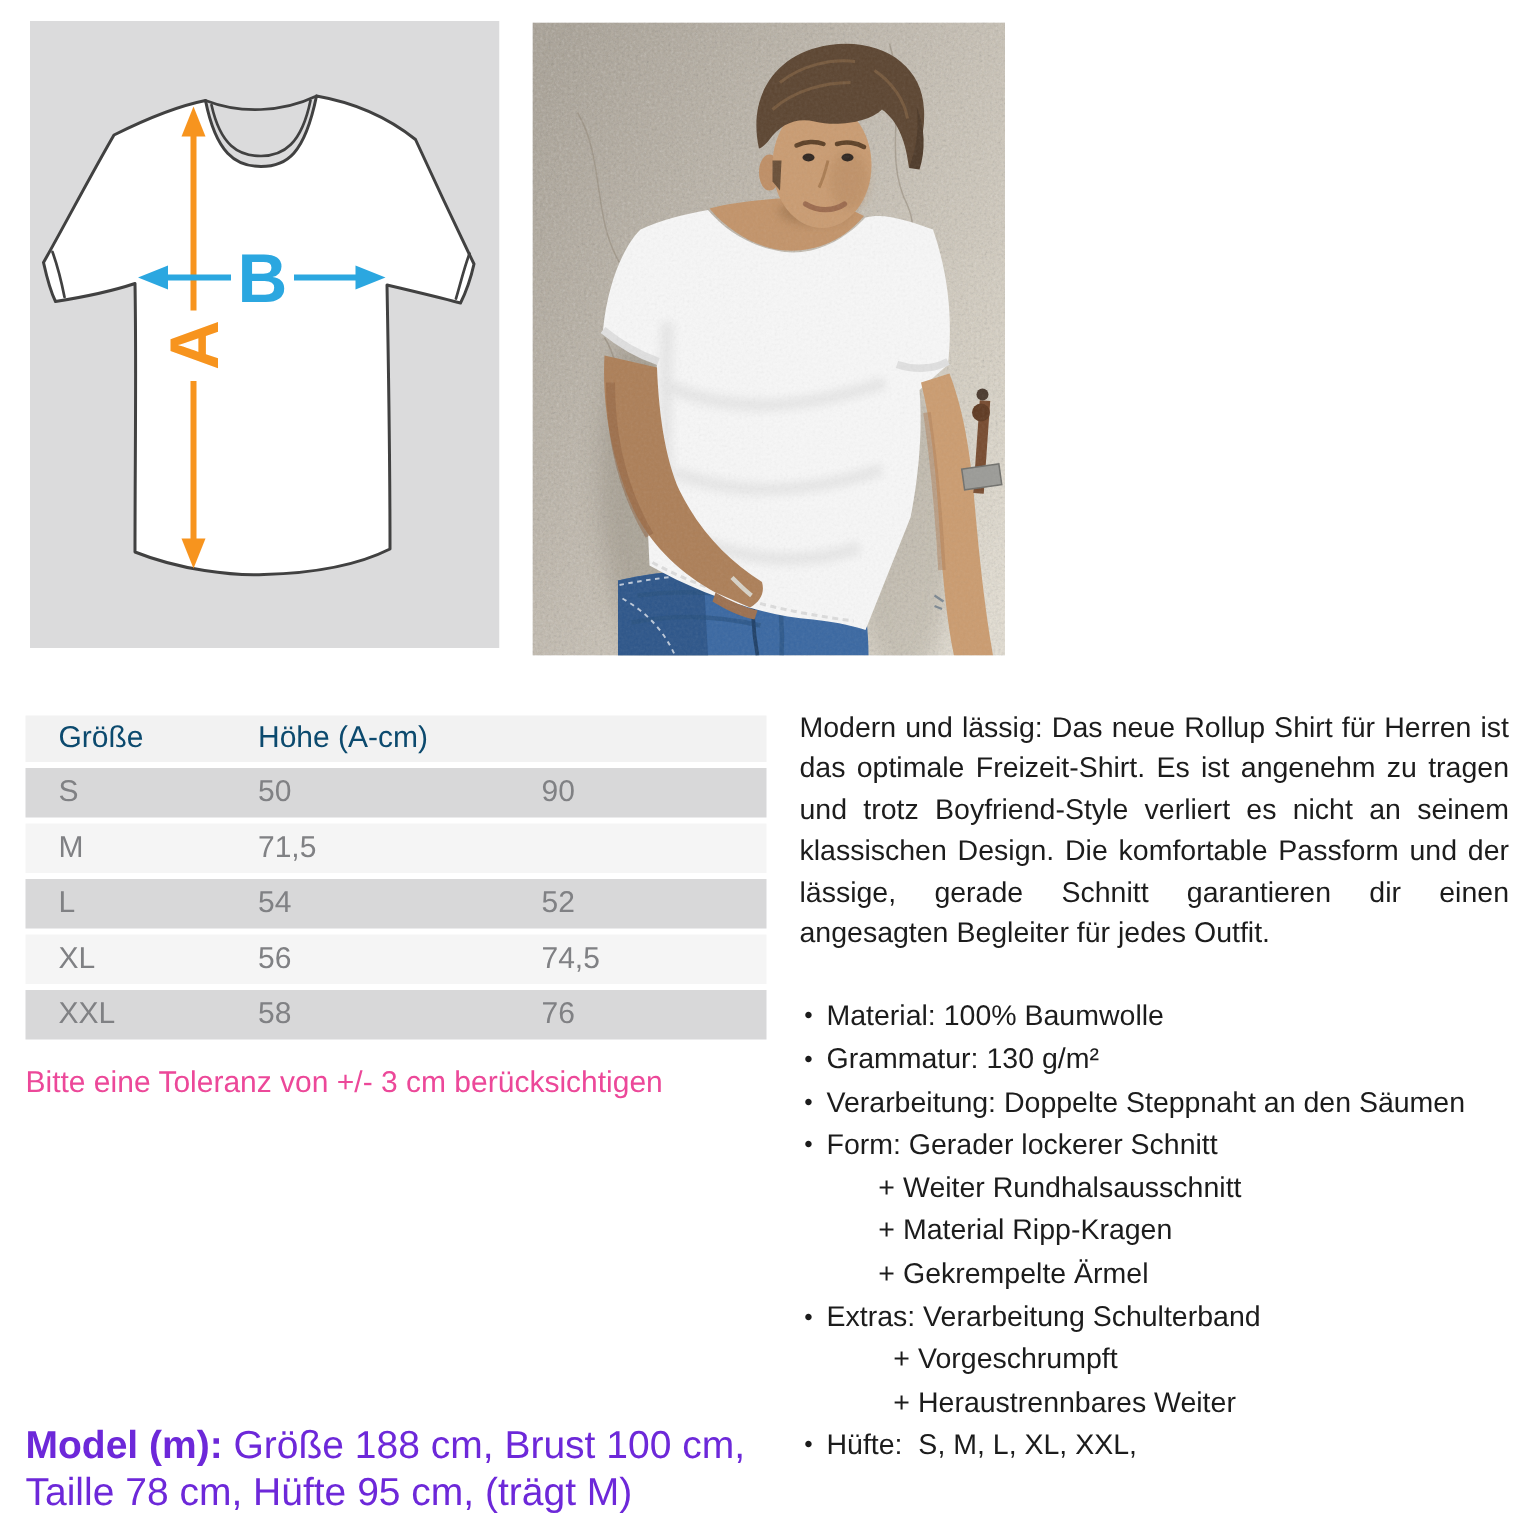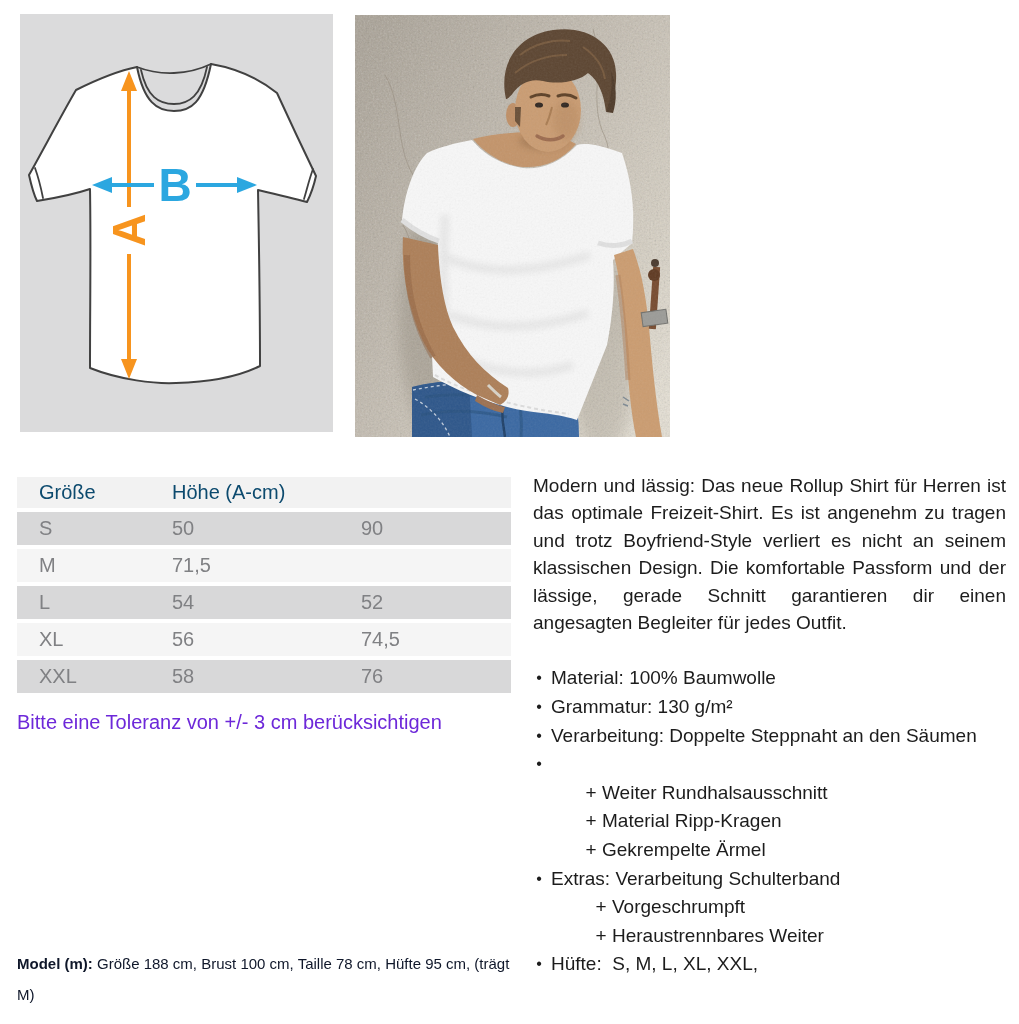--- a/index.html
+++ b/index.html
@@ -22,23 +22,23 @@
   .size-table{position:absolute;left:17px;top:477px;width:494px;font-size:20px;color:#808184}
   .thead{display:flex;height:31px;background:#f2f2f2;align-items:center;margin-bottom:4px;color:#0c4a6e}
   .trow{display:flex;height:33px;align-items:center;margin-bottom:4px}
   .trow.dark{background:var(--stripe)}
   .trow.light{background:#f5f5f5}
   .tcell{white-space:nowrap}
   .tcell.c0{width:155px;padding-left:22px}
   .tcell.c1{width:189px}
   .tcell.c2{flex:1}
 
-  .tolerance{position:absolute;left:17px;top:711px;font-size:20px;color:#6d28d9}
-
-  .model-info{position:absolute;left:17px;top:948px;width:512px;font-size:15px;line-height:31px;color:#0f172a}
+  .tolerance{position:absolute;left:17px;top:711px;font-size:20px;color:#ec4899}
+
+  .model-info{position:absolute;left:17px;top:948px;width:512px;font-size:26px;line-height:31px;color:#6d28d9}
   .model-info .b{font-weight:bold}
 
   
   .desc{position:absolute;left:533px;top:472px;width:473px;color:#1c1c1c}
   .desc .para{font-size:19px;line-height:27.4px;text-align:justify}
   .feature-list{margin-top:28px}
   .li{display:flex;font-size:19px;line-height:28.6px;color:#1c1c1c}
   .li .marker{flex:0 0 auto;text-align:center}
   .li.level-0 .marker{width:12px;margin-right:6px;font-size:16px}
   .li.level-1{margin-left:52px}
@@ -278,20 +278,21 @@
         <div class="li level-0">
           <span class="marker">•</span>
           <span class="txt">Grammatur: 130 g/m²</span>
         </div>
         <div class="li level-0">
           <span class="marker">•</span>
           <span class="txt">Verarbeitung: Doppelte Steppnaht an den Säumen</span>
         </div>
         <div class="li level-0">
           <span class="marker">•</span>
+          <span class="txt">Form: Gerader lockerer Schnitt</span>
         </div>
         <div class="li level-1">
           <span class="marker">+</span>
           <span class="txt">Weiter Rundhalsausschnitt</span>
         </div>
         <div class="li level-1">
           <span class="marker">+</span>
           <span class="txt">Material Ripp-Kragen</span>
         </div>
         <div class="li level-1">

